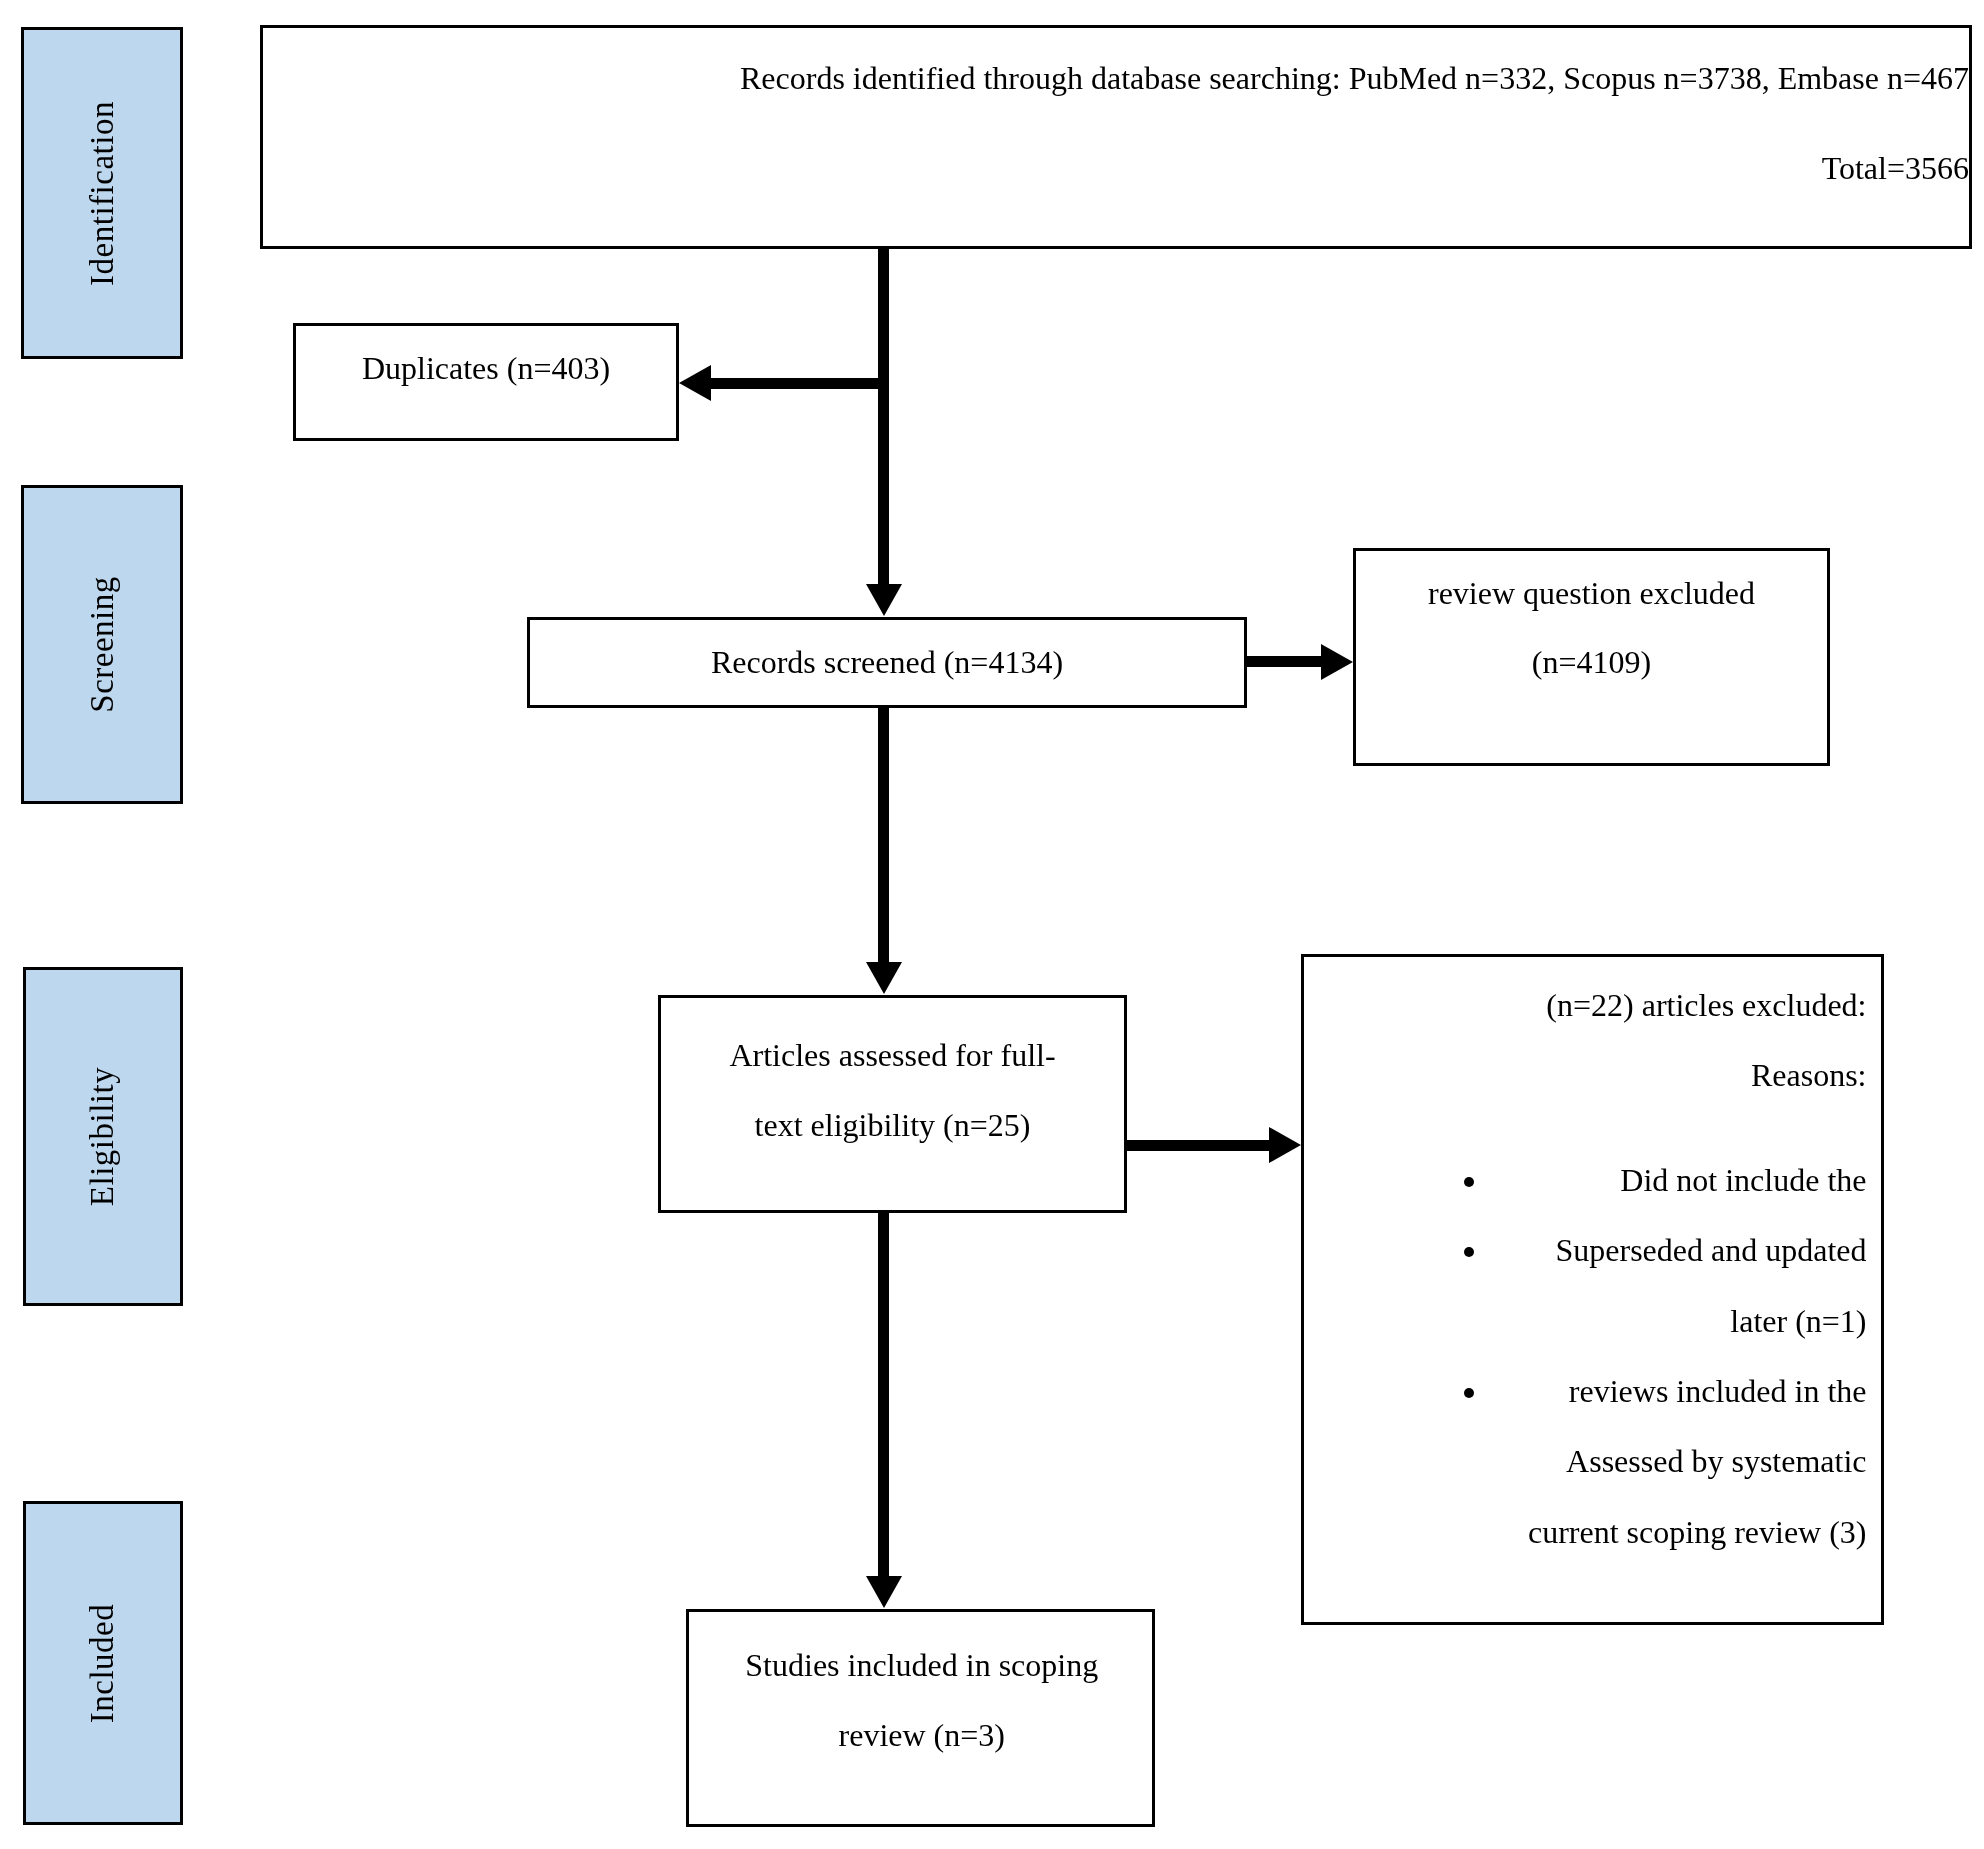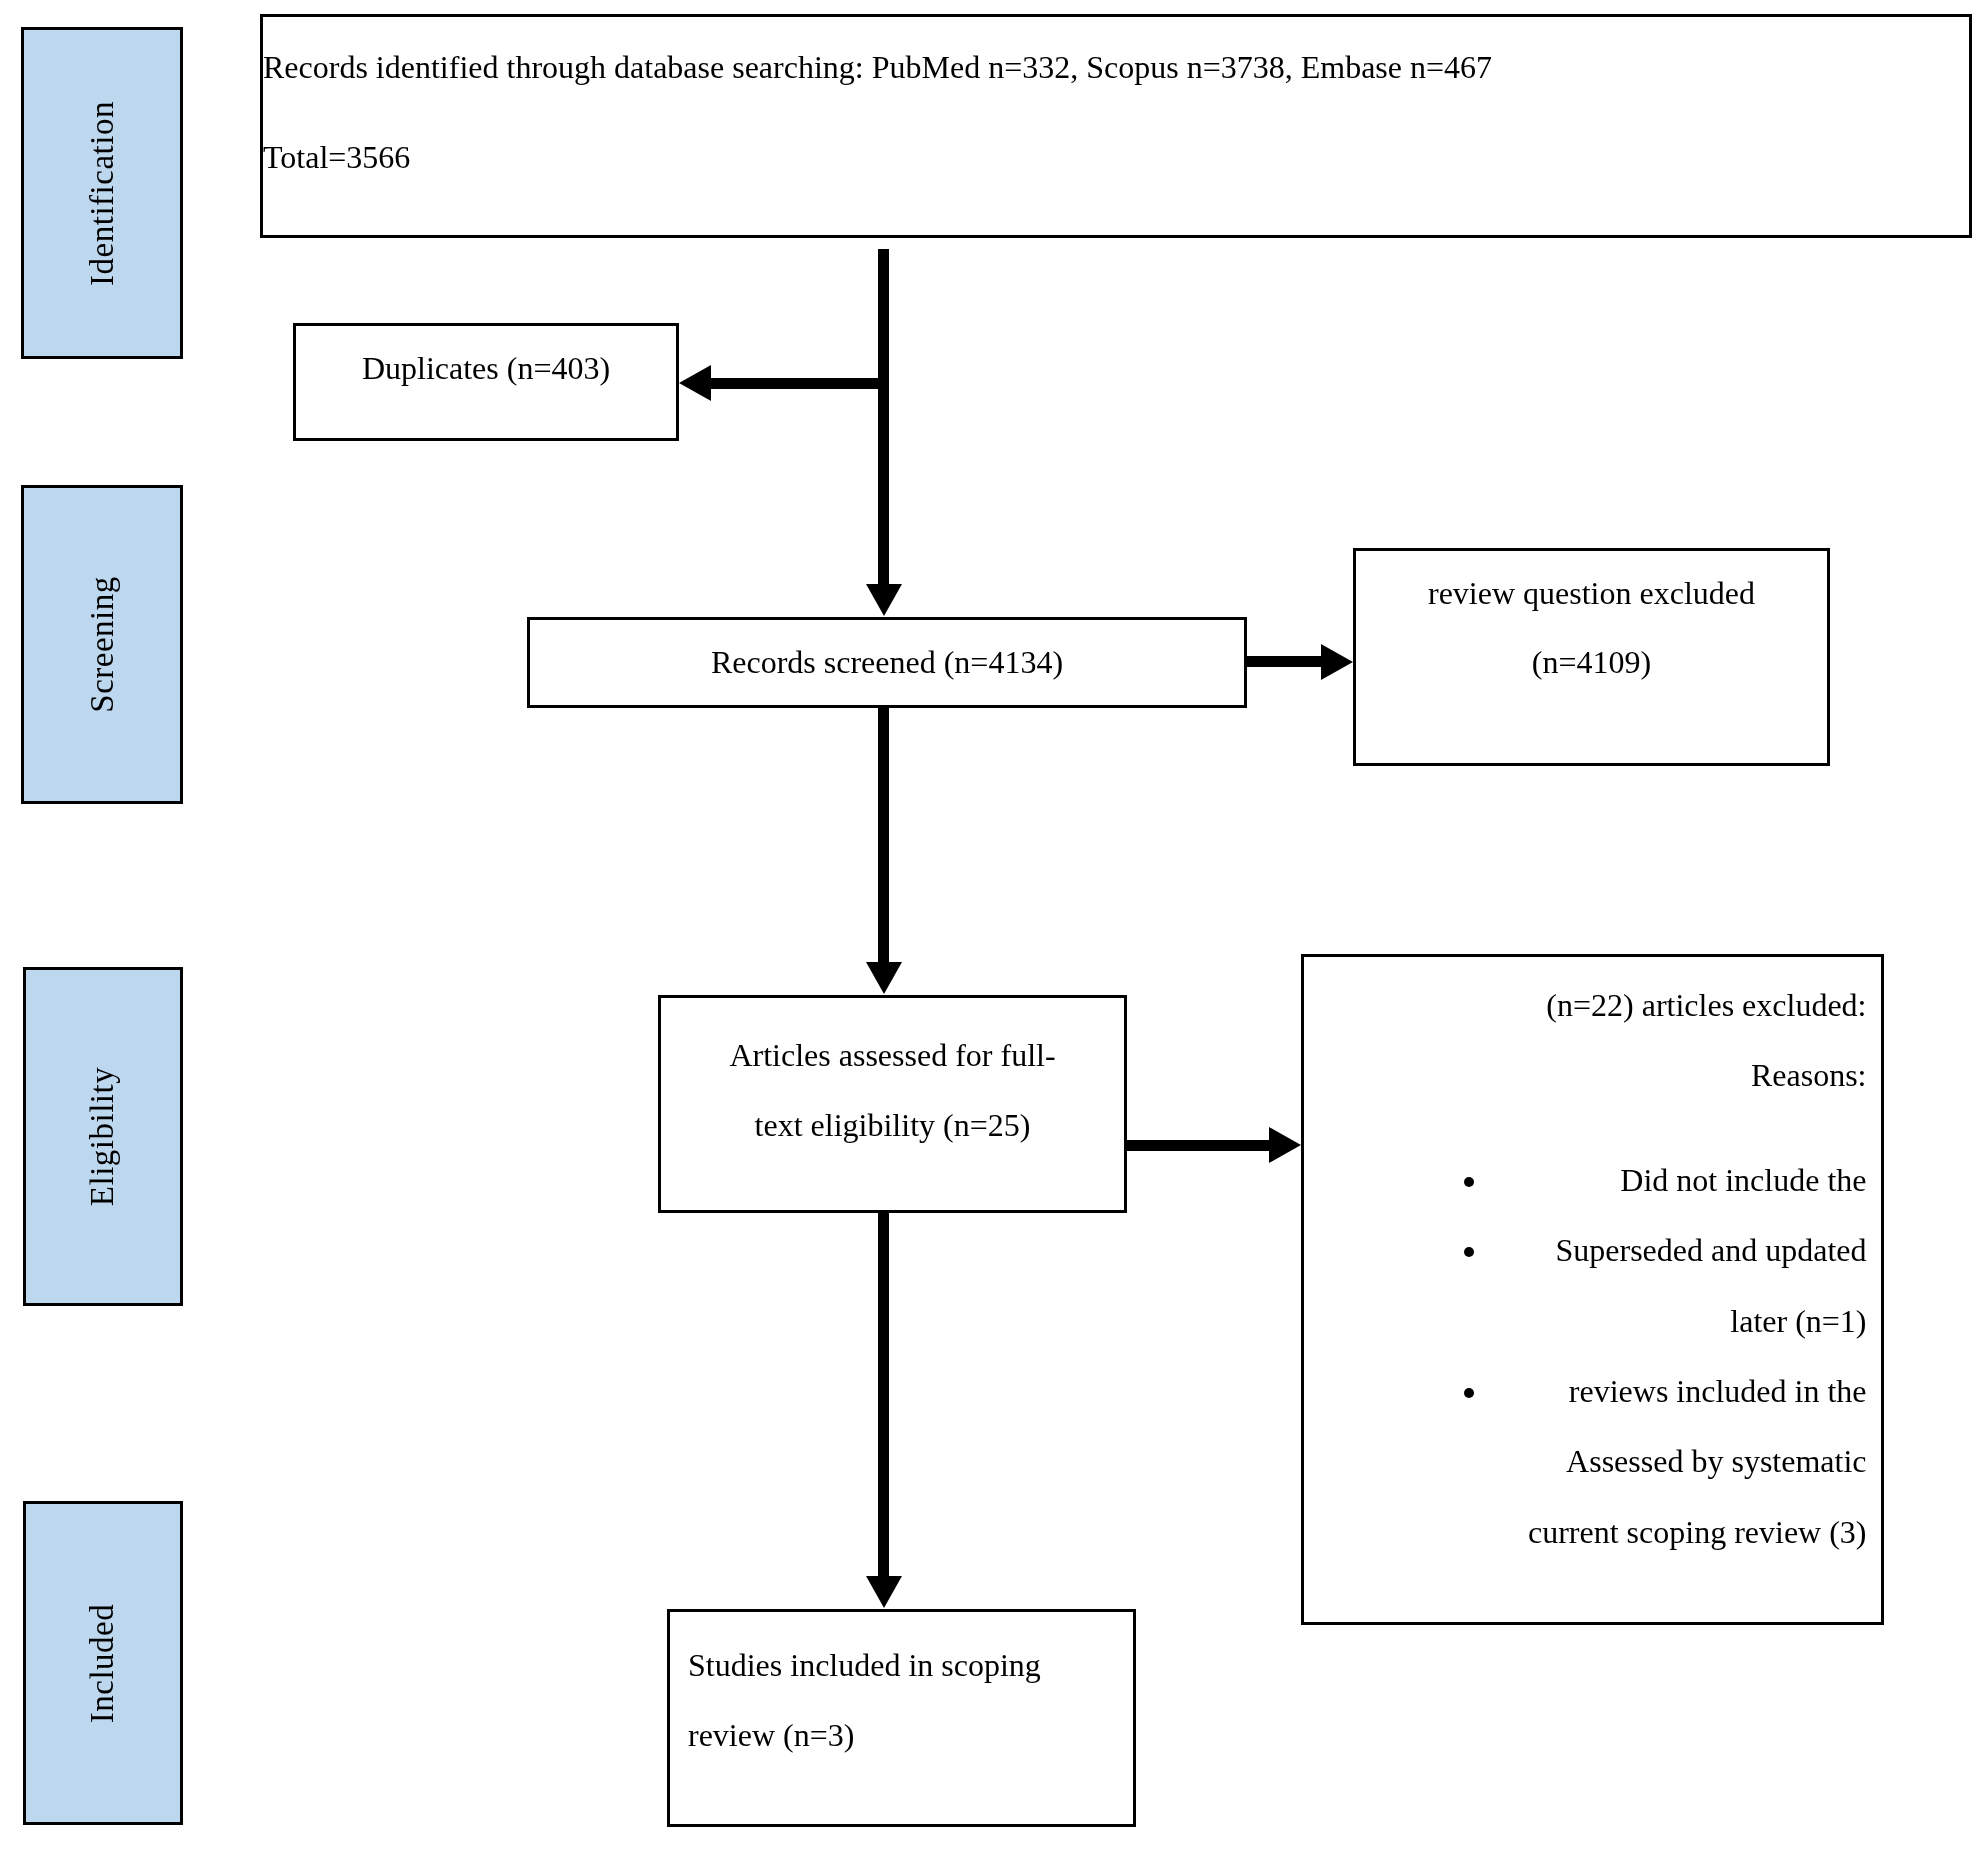--- a/index.html
+++ b/index.html
@@ -38,27 +38,27 @@
   #stage-eligibility    { left: 23px;  top: 967px; width: 160px; height: 339px; }
   #stage-included       { left: 23px;  top: 1501px; width: 160px; height: 324px; }
 
   
   .fbox {
     position: absolute;
     background: #ffffff;
     border: 3.1px solid #000000;
     box-sizing: border-box;
   }
-  #box-identified { left: 260px;  top: 14px;   width: 1712px; height: 224px; text-align: left; line-height: 2.8; padding-top: 6.2px; }
+  #box-identified { left: 260px;  top: 25px;   width: 1712px; height: 224px; text-align: right; line-height: 2.8; padding-top: 6.2px; }
   #box-duplicates { left: 293px;  top: 323px;  width: 386px;  height: 118px; text-align: center; padding-top: 22px; line-height: 1.3; }
   #box-screened   { left: 527px; top: 617px; width: 720px; height: 91px; display: flex; align-items: center; justify-content: center; }
   #box-irrelevant { left: 1353px; top: 548px; width: 477px;  height: 218px; text-align: center; line-height: 2.15; padding-top: 7.8px; }
   #box-fulltext   { left: 658px; top: 995px; width: 469px;  height: 218px; text-align: center; line-height: 2.2; padding-top: 22px; }
   #box-excluded   { left: 1301px; top: 954px; width: 583px; height: 671px; text-align: right; line-height: 2.2; padding: 13px 14.5px; }
-  #box-included   { left: 667px; top: 1609px; width: 469px;  height: 218px; text-align: left; line-height: 2.2; padding: 18px 15.5px 0 18px; }
+  #box-included   { left: 686px; top: 1609px; width: 469px;  height: 218px; text-align: center; line-height: 2.2; padding: 18px 15.5px 0 18px; }
 
   .line { display: block; }
 
   
   #box-excluded ul {
     margin: 34px 0 0 0;
     padding-left: 171px;
   }
   #box-excluded li {
     list-style: disc outside;

